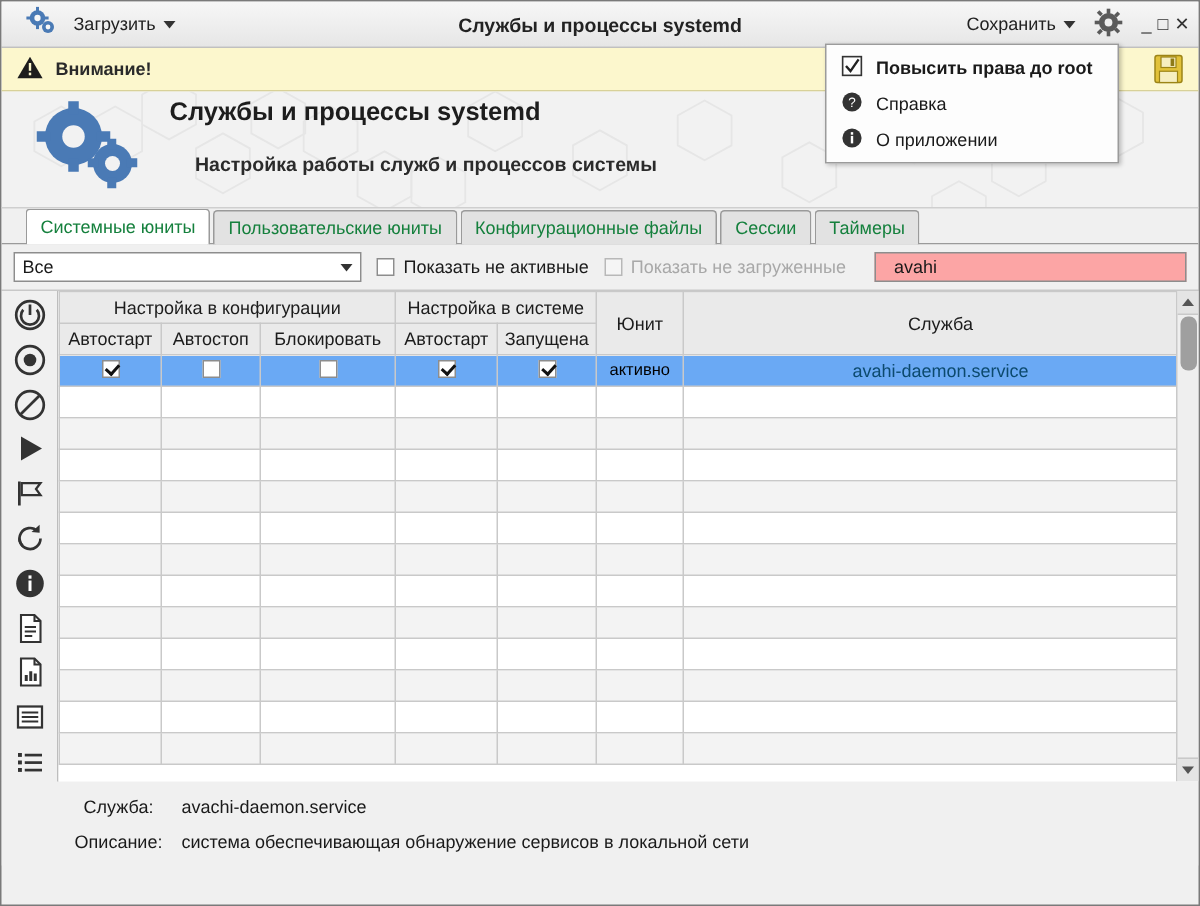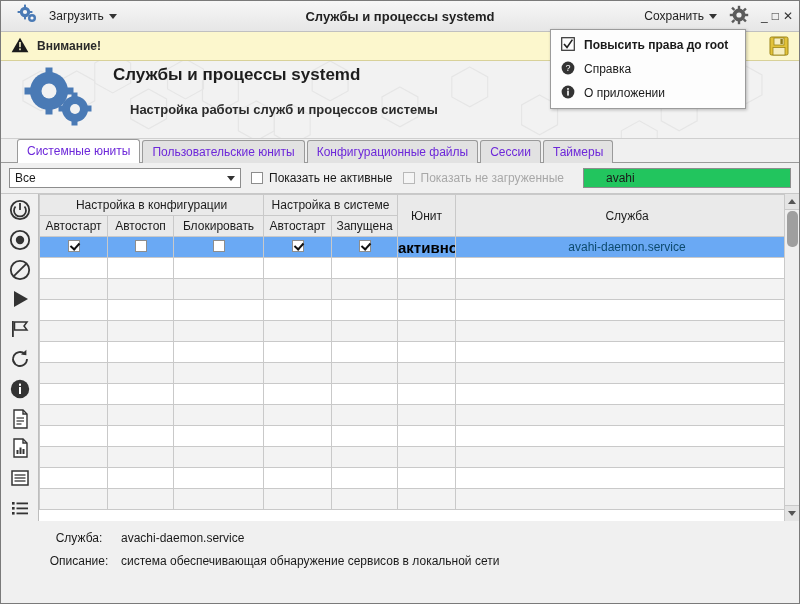--- a/index.html
+++ b/index.html
@@ -148,21 +148,21 @@
     box-sizing: border-box;
   }
   .tab {
     font-size: 12px;
     padding: 4px 9px 4px 9px;
     border: 1px solid #9a9a9a;
     border-bottom: none;
     background: #e2e2e2;
     margin-right: 2px;
     border-radius: 3px 3px 0 0;
-    color: #6d28d9;
+    color: #15803d;
     cursor: default;
     position: relative;
     top: 1px;
   }
   .tab.active {
     background: #ffffff;
     font-weight: normal;
     top: 1px;
     padding-bottom: 5px;
   }
@@ -218,25 +218,25 @@
     border: solid #111;
     border-width: 0 2px 2px 0;
     transform: rotate(42deg);
   }
   .chk.disabled { border-color: #b8b8b8; background: #f5f5f5; }
   .lbl-disabled { color: #a8a8a8; }
   .searchbox {
     margin-left: auto;
     width: 208px;
     height: 20px;
-    background: #22c55e;
+    background: #fca5a5;
     border: 1px solid #8d8d8d;
     box-sizing: border-box;
     font-size: 12px;
-    padding: 0 22px;
+    padding: 0 12px;
     display: flex;
     align-items: center;
   }
 
   
   .body {
     display: flex;
     height: 327px;
     border-top: 1px solid #c8c8c8;
   }
@@ -290,21 +290,21 @@
     color: #000;
   }
   tbody tr.alt td { background: #f3f3f3; }
   tbody tr td { background: #ffffff; }
   .svc-cell {
     text-align: left;
     padding-left: 6px;
     color: #2060d0;
   }
   tr.selected .svc-cell { color: #0c4a6e; }
-  .unit-cell { font-size: 15px; font-weight: bold; }
+  .unit-cell { font-size: 11px; }
 
   
   .vscroll {
     position: absolute;
     top: 0; right: 0;
     width: 15px;
     height: 100%;
     background: #efefef;
     border-left: 1px solid #c9c9c9;
     box-sizing: border-box;

